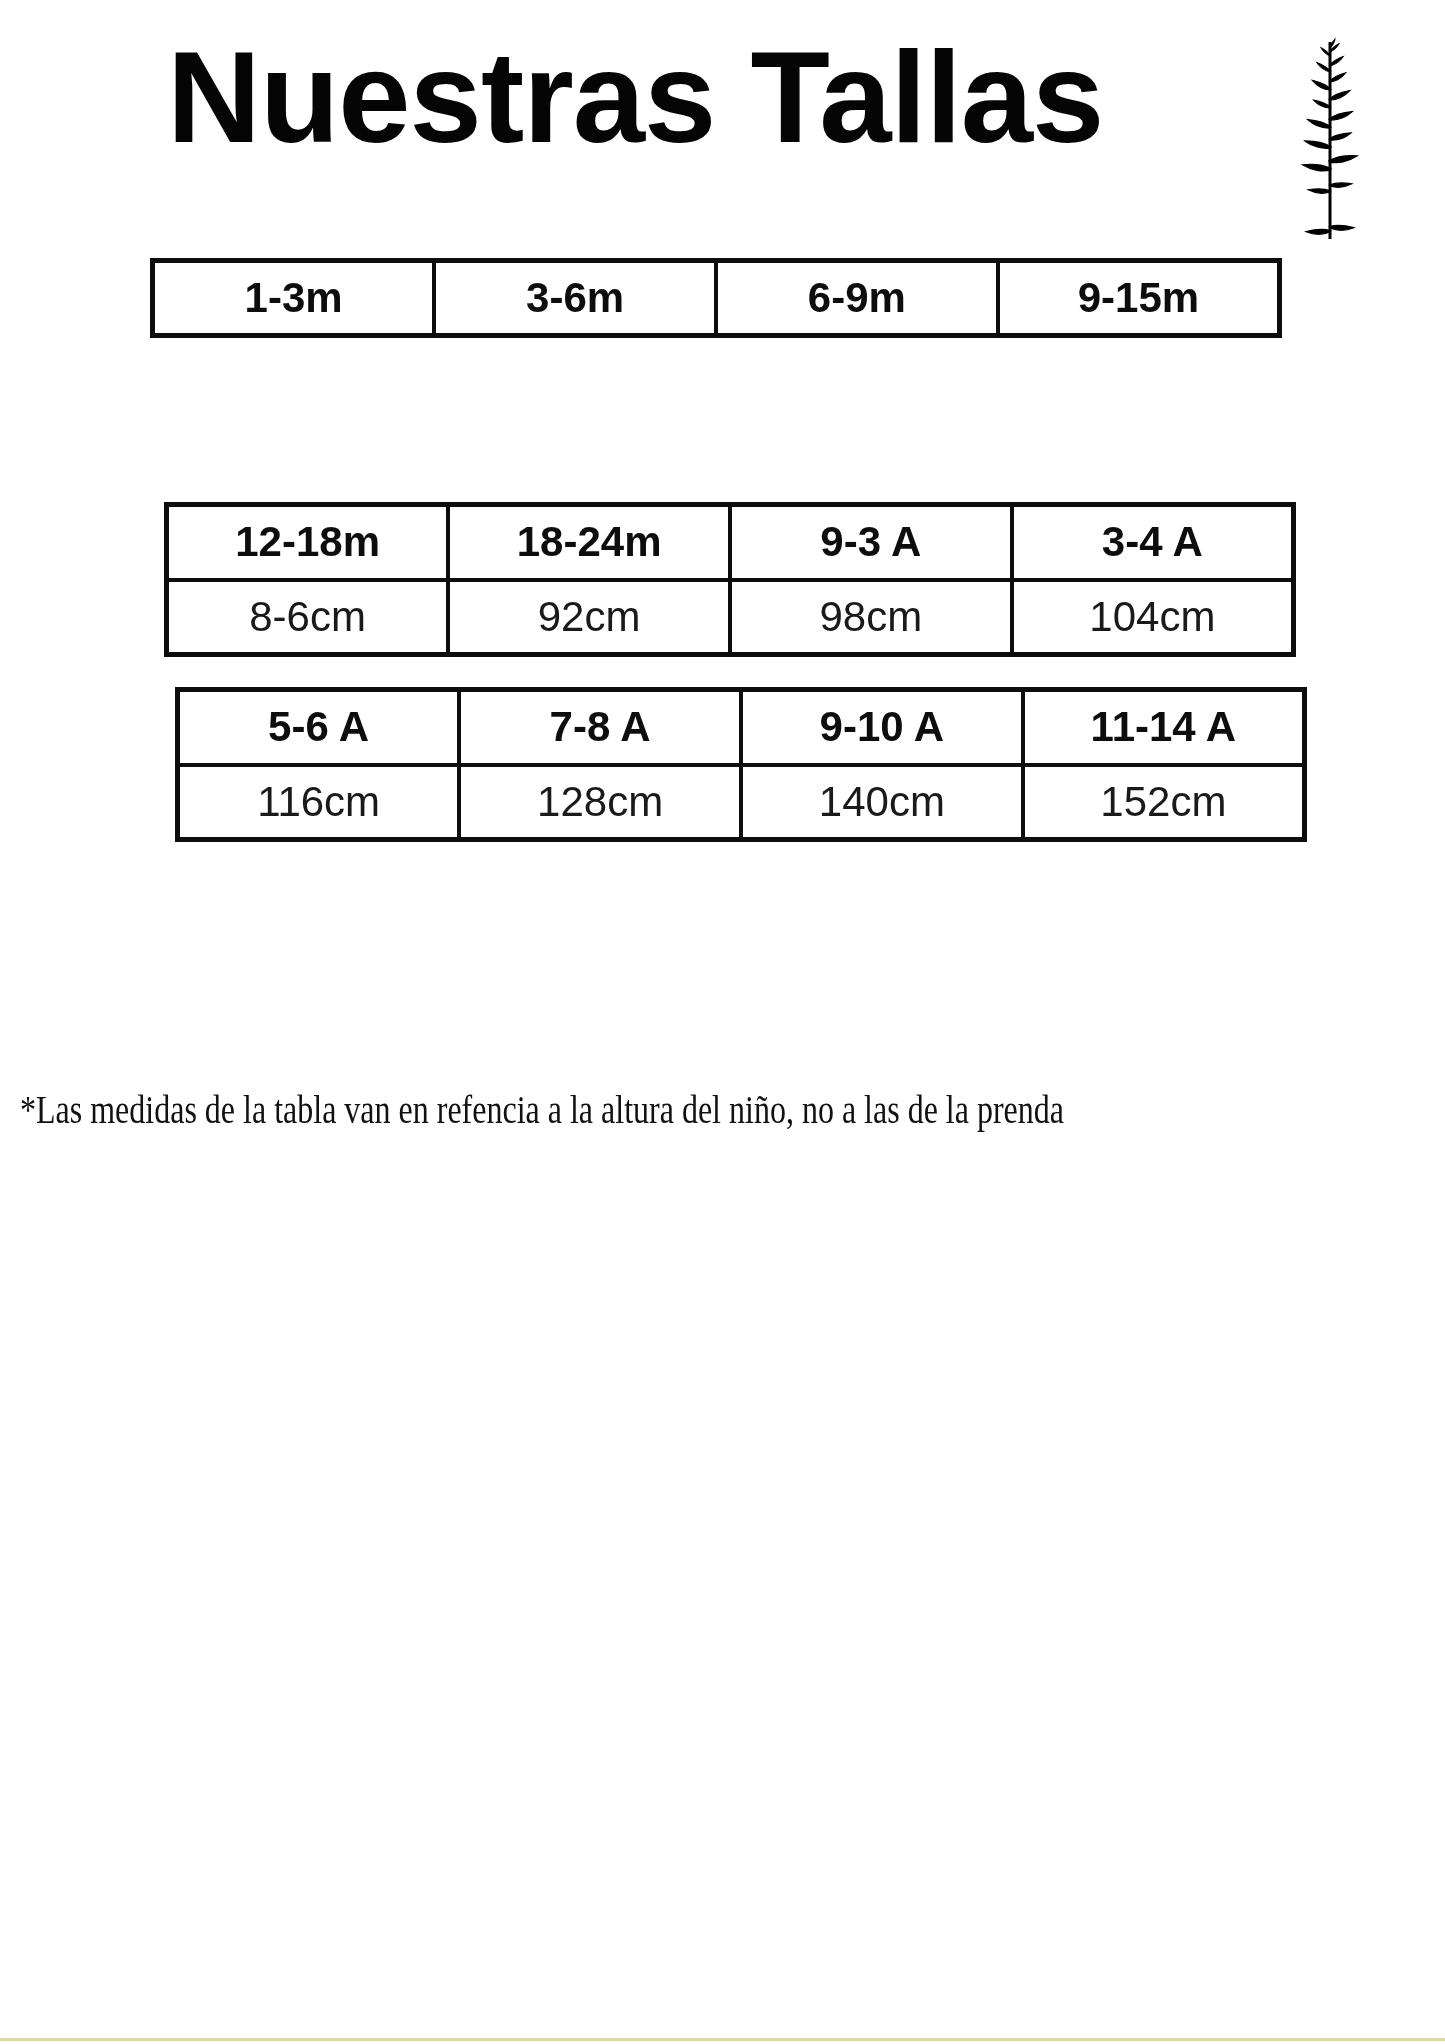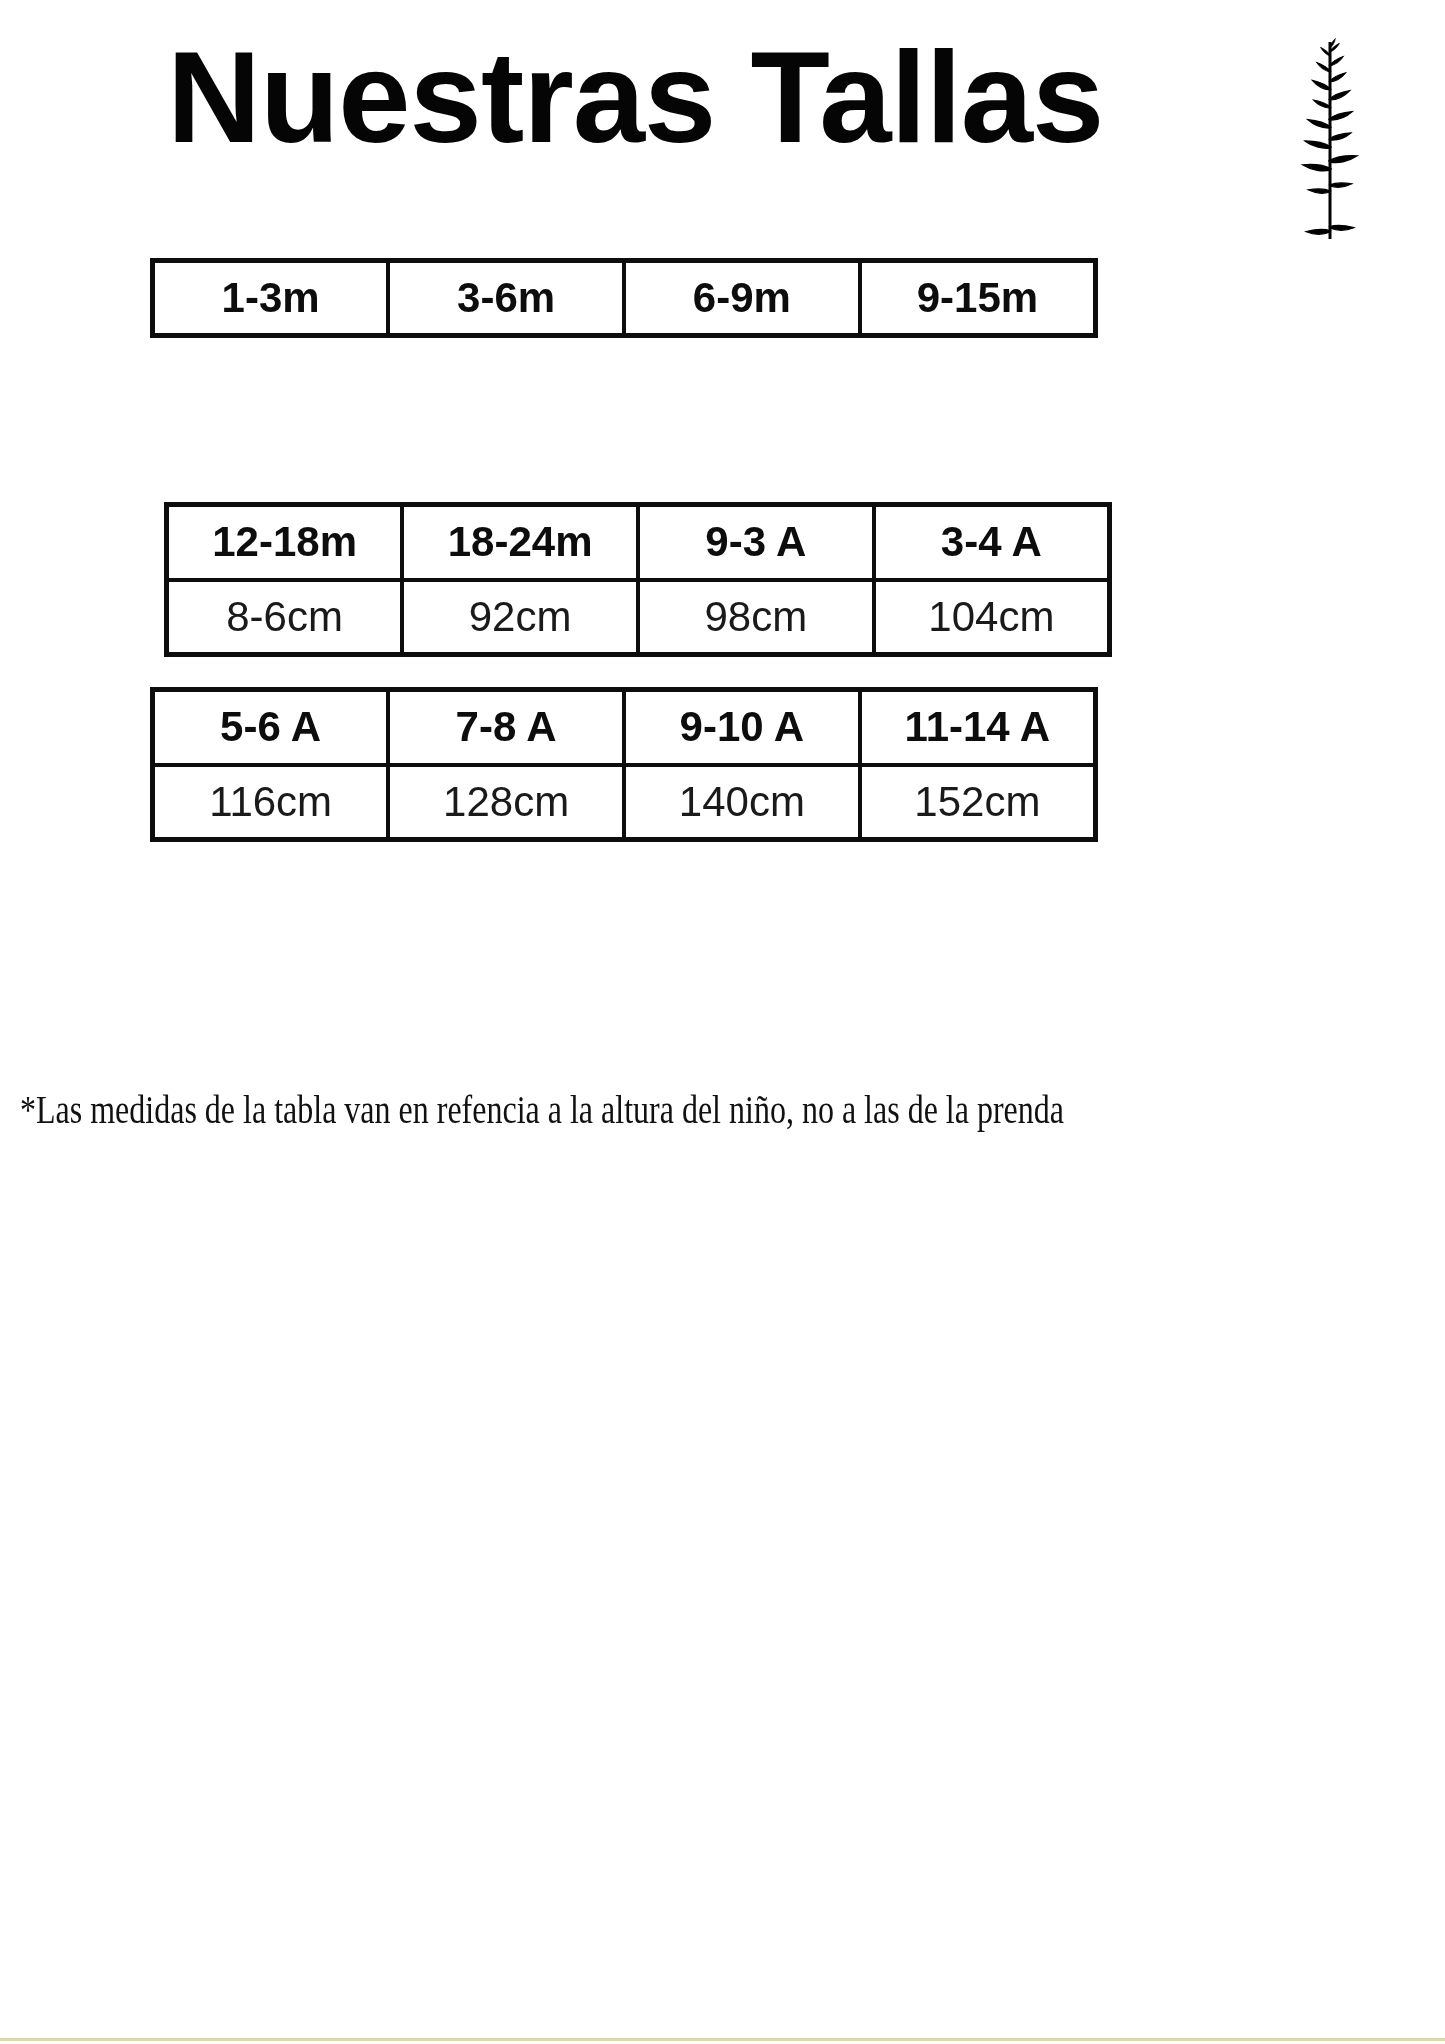--- a/index.html
+++ b/index.html
@@ -24,38 +24,38 @@
     margin-left: 35px;
   }
   .plant-icon {
     position: absolute;
     left: 1290px;
     top: 36px;
   }
   .size-table {
     position: absolute;
     left: 150px;
-    width: 948px;
+    width: 1132px;
     border-collapse: collapse;
     table-layout: fixed;
     border: 5px solid #0d0d0d;
     background: #ffffff;
   }
   .size-table td {
     border: 4px solid #0d0d0d;
     text-align: center;
     vertical-align: middle;
     height: 75px;
     font-size: 42px;
     color: #1a1a1a;
   }
   .size-table tr.hdr-row td { font-weight: 700; color: #0d0d0d; }
   #table-1 { top: 258px; }
   #table-2 { top: 502px; margin-left: 14px; }
-  #table-3 { top: 687px; }
+  #table-3 { top: 687px; margin-left: 25px; }
   .footnote {
     position: absolute;
     left: 20px;
     top: 1086px;
     font-family: "Liberation Serif", serif;
     font-size: 40px;
     color: #111111;
     white-space: nowrap;
     transform: scaleX(0.80);
     transform-origin: left center;

